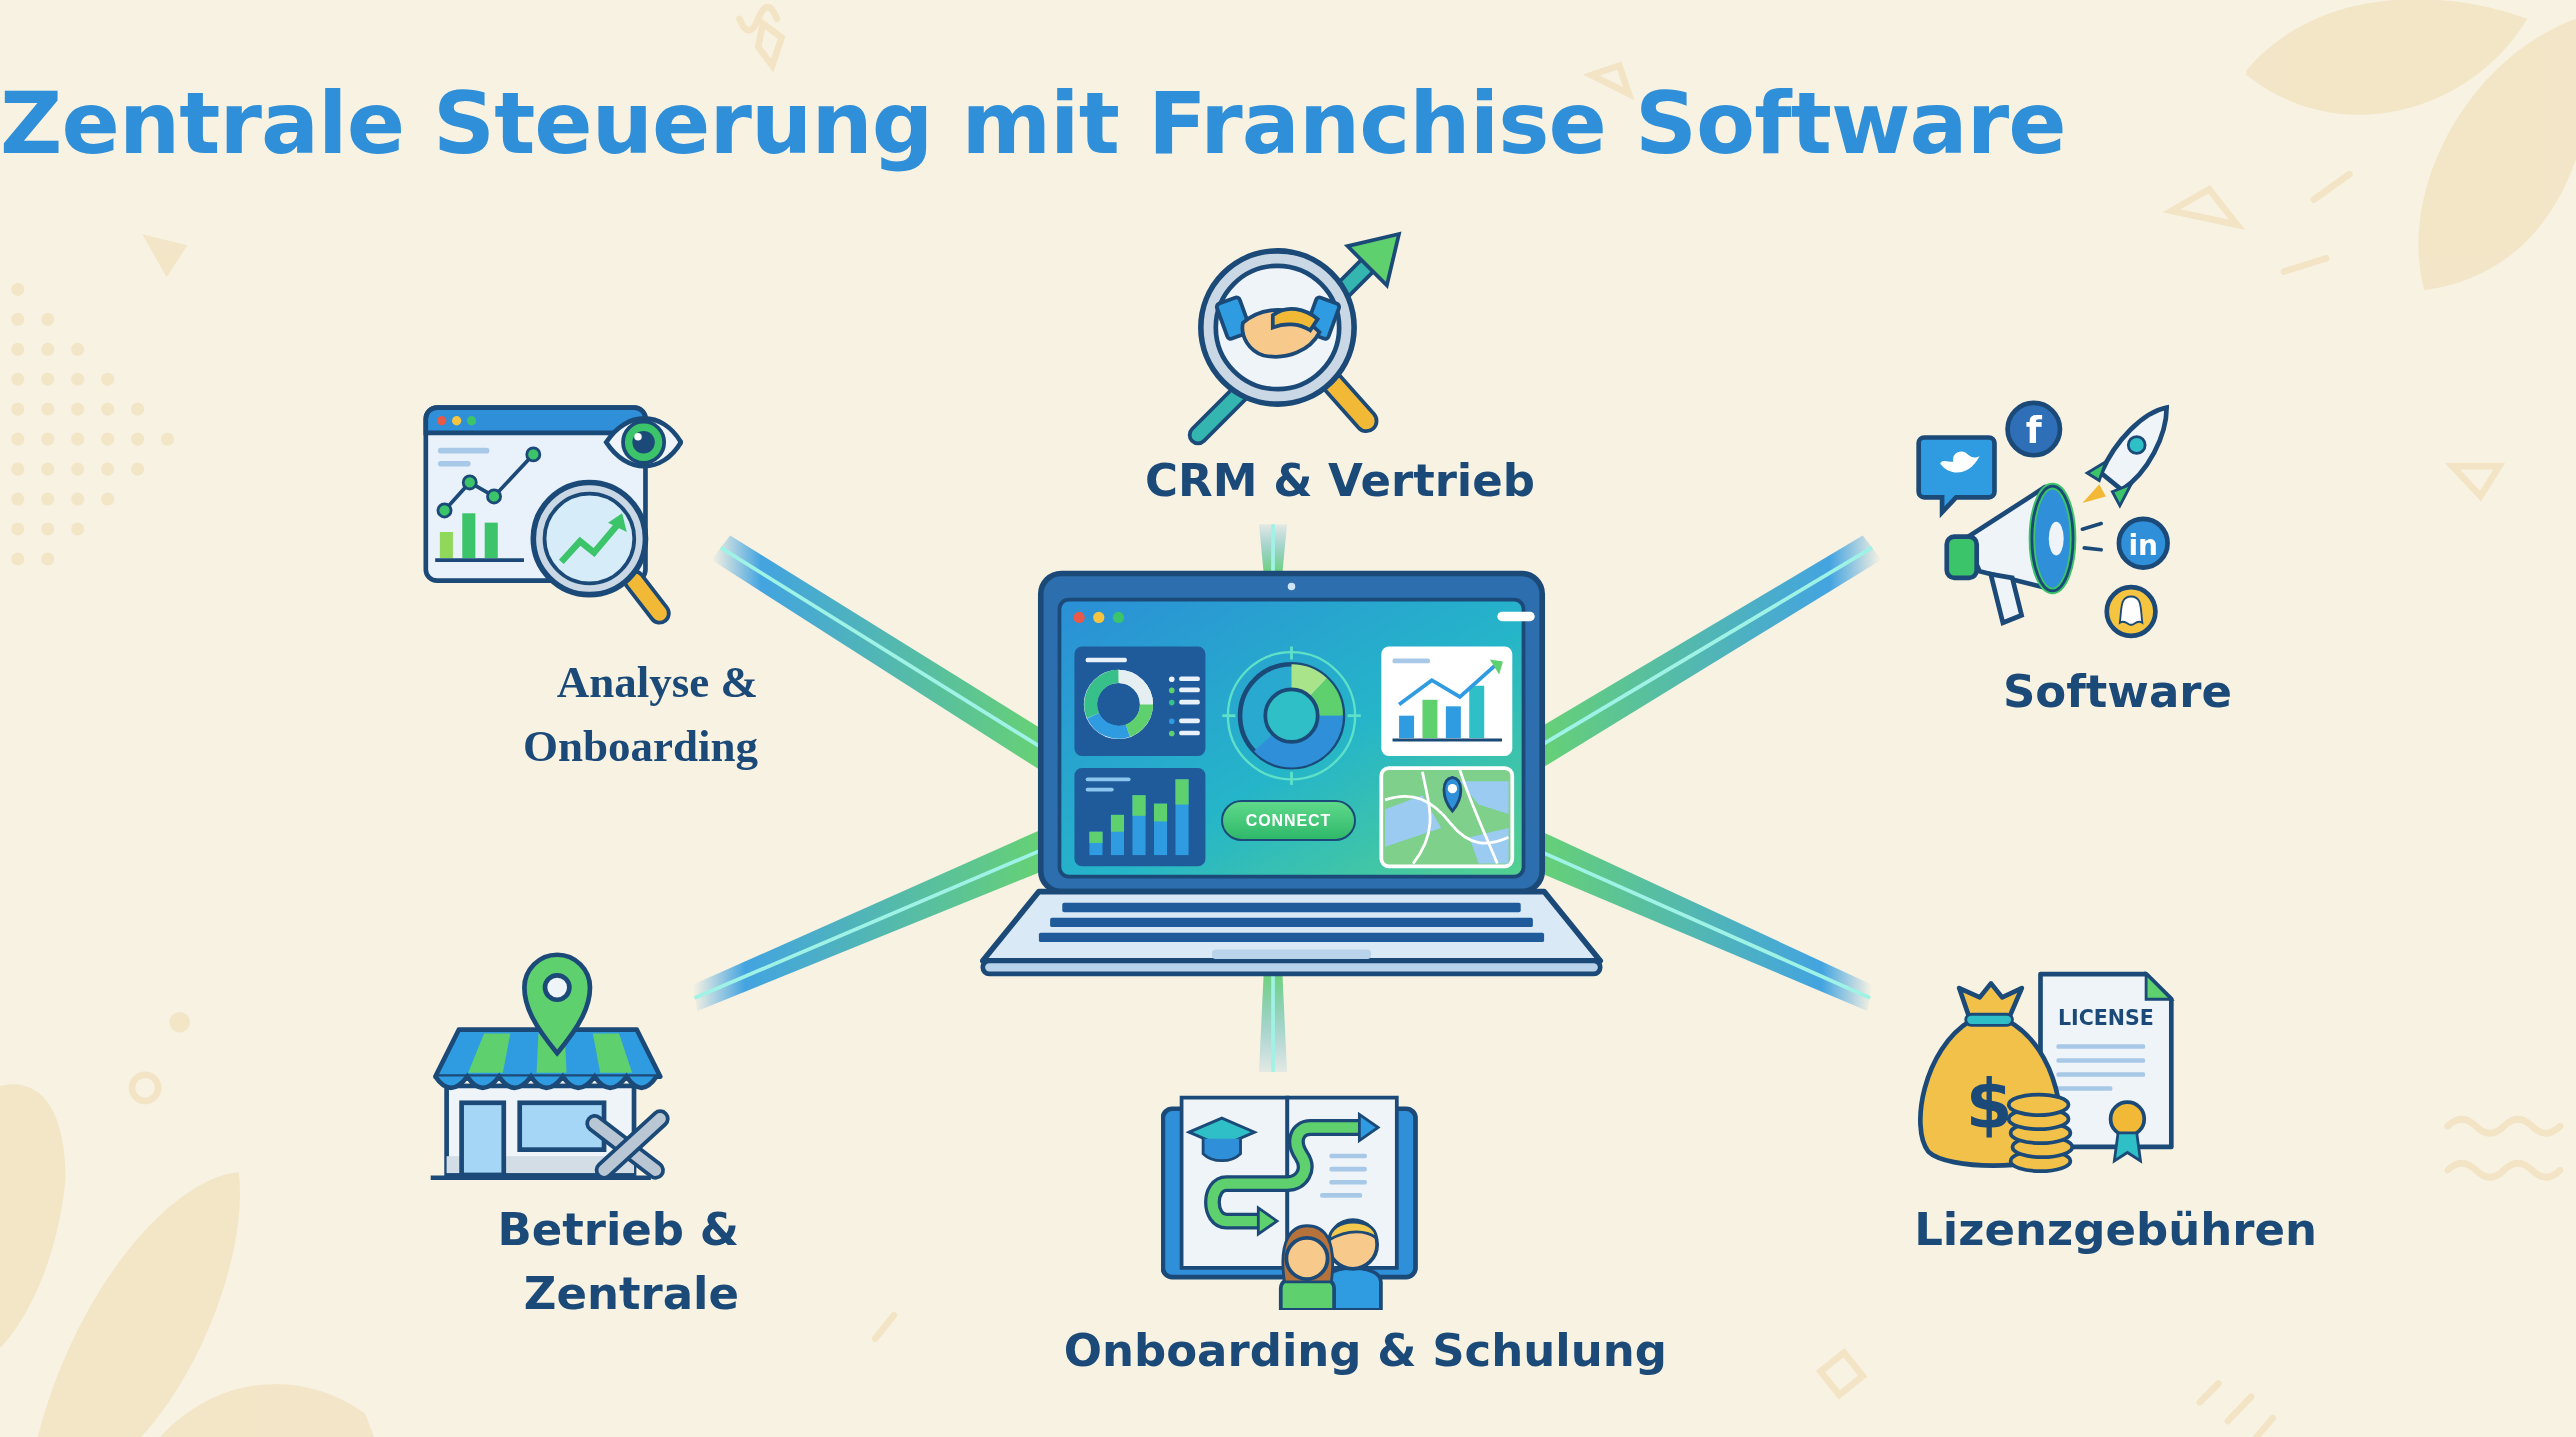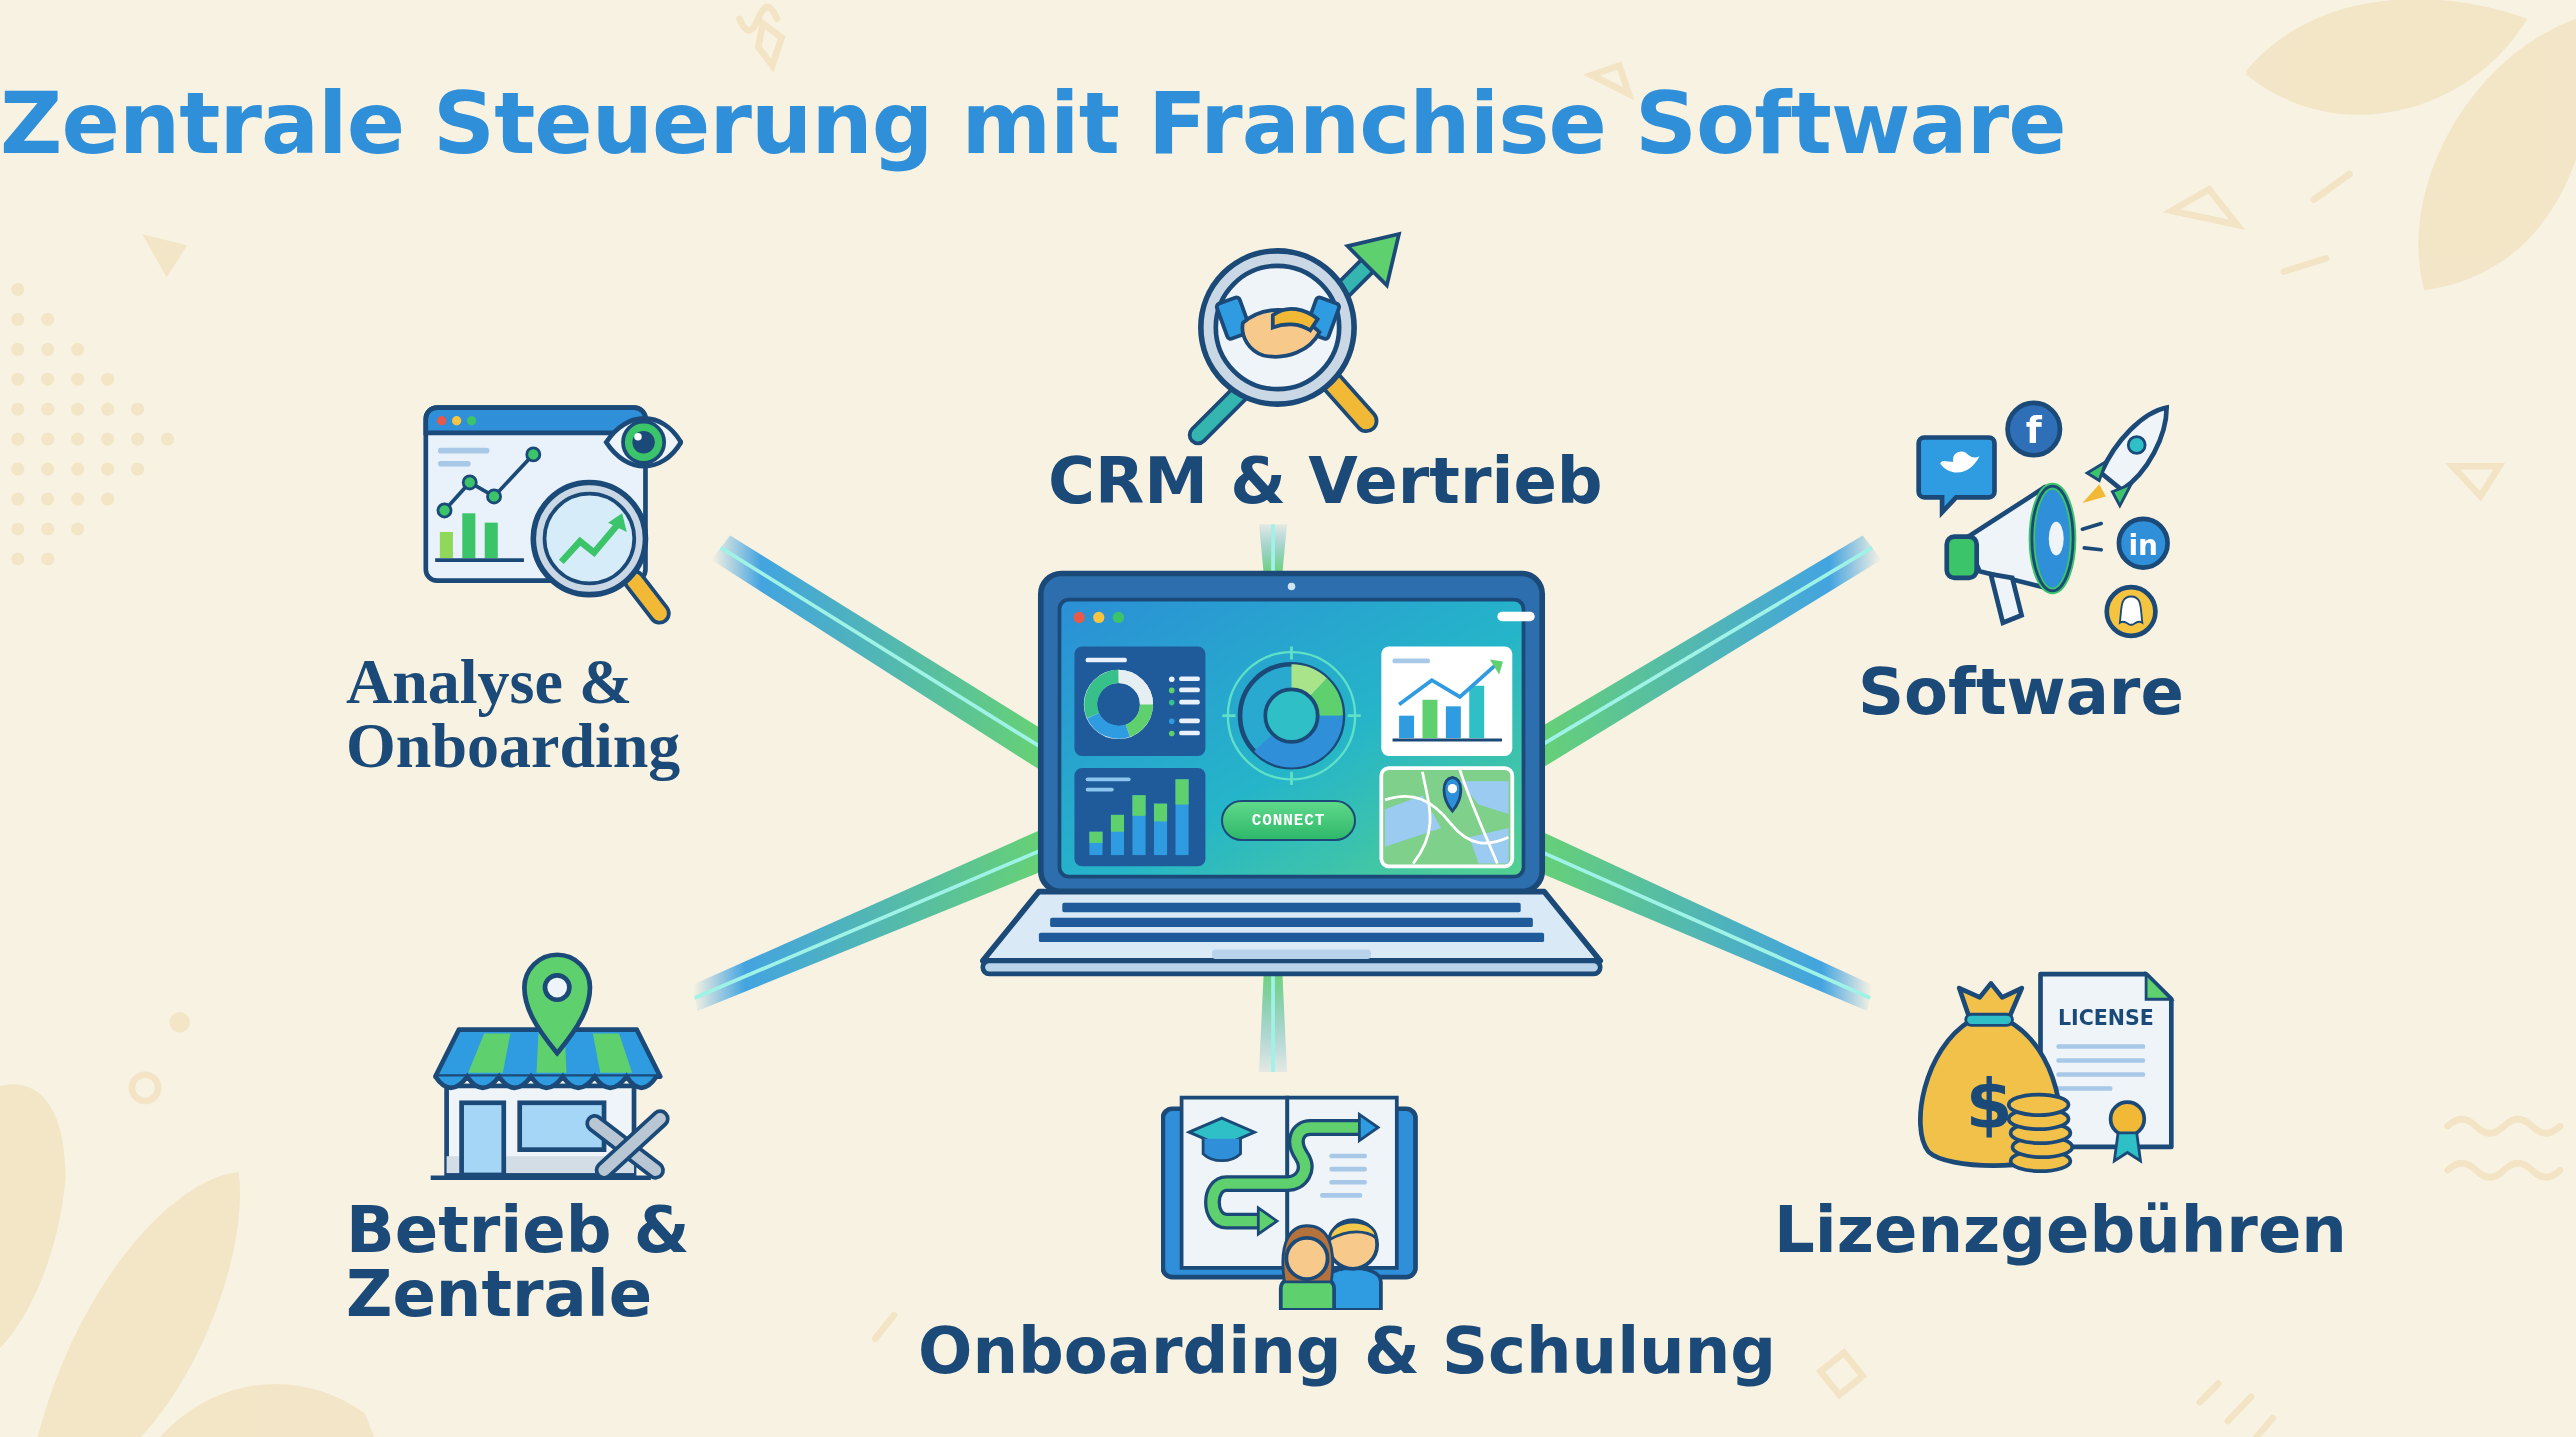--- a/index.html
+++ b/index.html
@@ -10,31 +10,31 @@
   }
   .bg { position:absolute; inset:0; }
   .title {
     position:absolute; left:0; right:0; top:73px; text-align:left;
     font-family:"DejaVu Sans", sans-serif; font-weight:bold;
     font-size:86px; letter-spacing:-0.9px; color:#2f8fd8;
   }
   .beams { position:absolute; left:0; top:0; width:2576px; height:1438px; }
   .node { position:absolute; }
   .label {
-    position:absolute; text-align:left; color:#1b4a78;
+    position:absolute; text-align:right; color:#1b4a78;
     font-family:"DejaVu Sans", sans-serif; font-weight:bold;
-    font-size:64px; line-height:64px; white-space:nowrap;
+    font-size:45px; line-height:64px; white-space:nowrap;
   }
   svg { display:block; }
   .laptop { position:absolute; left:973px; top:566px; }
   .connect-btn {
     position:absolute; left:1222px; top:800px; width:131px; height:37px;
     border-radius:20.6px; background:linear-gradient(#5fd98a,#2fb86a);
     border:2.8px solid #1b4a78; color:#ffffff; font-weight:bold;
-    font-family:Liberation Mono, monospace; font-size:16px; letter-spacing:0.9px;
+    font-family:Liberation Sans, sans-serif; font-size:16px; letter-spacing:0.9px;
     display:flex; align-items:center; justify-content:center; cursor:pointer;
   }
 </style>
 </head>
 <body>
 
 <svg class="bg" width="2576" height="1438" viewBox="0 0 2752 1536">
   <g fill="#f1e2bf" opacity="0.75">
 
     <g>

